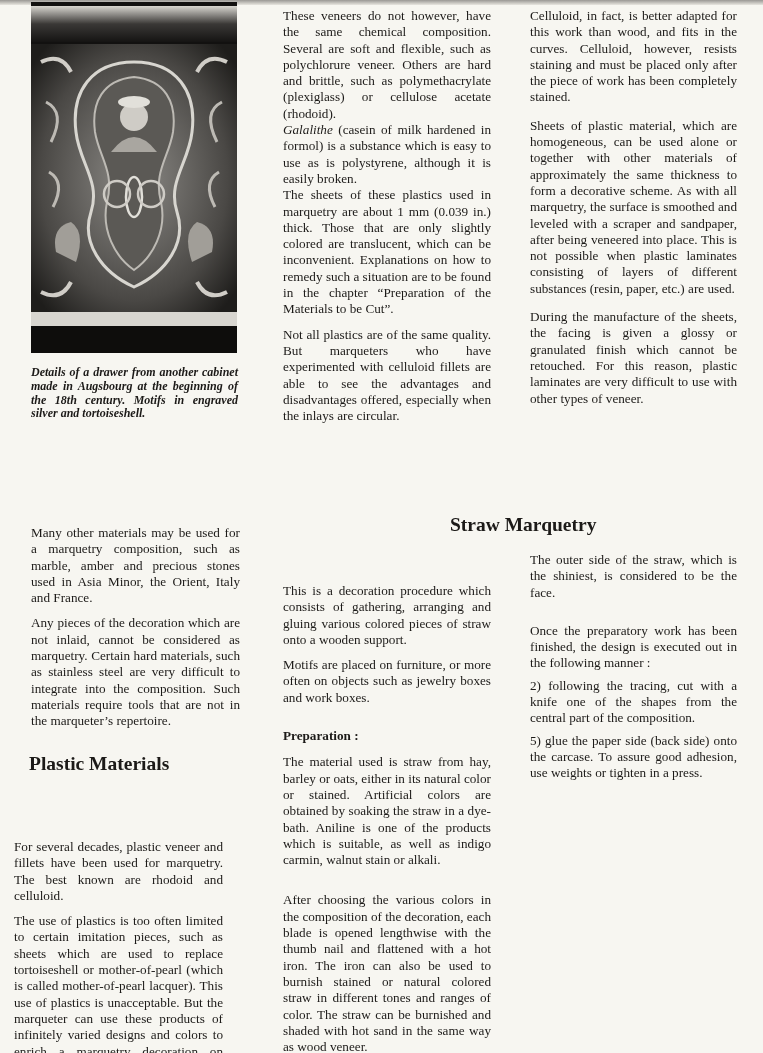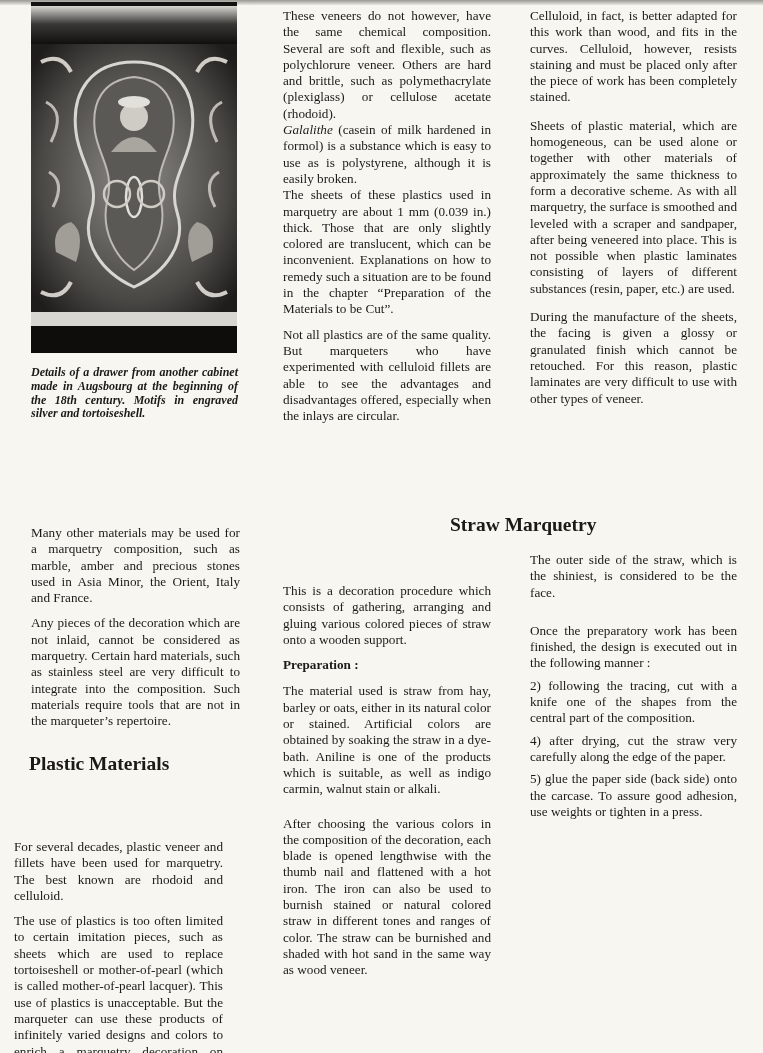--- a/index.html
+++ b/index.html
@@ -83,24 +83,24 @@
 <h2 class="sec" style="left:29px; top:753px;">Plastic Materials</h2>
 <div class="col" style="left:14px; top:795px; width:209px;margin-top:44px;">
   <p>For several decades, plastic veneer and fillets have been used for marquetry. The best known are rhodoid and celluloid.</p>
   <p>The use of plastics is too often limited to certain imitation pieces, such as sheets which are used to replace tortoiseshell or mother-of-pearl (which is called mother-of-pearl lacquer). This use of plastics is unacceptable. But the marqueter can use these products of infinitely varied designs and colors to enrich a marquetry decoration on contemporary furniture.</p>
 </div>
 
 <h2 class="sec" style="left:450px; top:514px;">Straw Marquetry</h2>
 
 <div class="col" style="left:283px; top:583px; width:208px;">
   <p>This is a decoration procedure which consists of gathering, arranging and gluing various colored pieces of straw onto a wooden support.</p>
+  <p style="margin-bottom:22px">Motifs are placed on furniture, or more often on objects such as jewelry boxes and work boxes.</p>
   <h3 class="sub">Preparation :</h3>
-  <p style="margin-bottom:18px">The material used is straw from hay, barley or oats, either in its natural color or stained. Artificial colors are obtained by soaking the straw in a dye-bath. Aniline is one of the products which is suitable, as well as indigo carmin, walnut stain or alkali.</p>
+  <p style="margin-bottom:24px">The material used is straw from hay, barley or oats, either in its natural color or stained. Artificial colors are obtained by soaking the straw in a dye-bath. Aniline is one of the products which is suitable, as well as indigo carmin, walnut stain or alkali.</p>
   <p>After choosing the various colors in the composition of the decoration, each blade is opened lengthwise with the thumb nail and flattened with a hot iron. The iron can also be used to burnish stained or natural colored straw in different tones and ranges of color. The straw can be burnished and shaded with hot sand in the same way as wood veneer.</p>
 </div>
 
 <div class="col" style="left:530px; top:552px; width:207px;">
   <p style="margin-bottom:22px">The outer side of the straw, which is the shiniest, is considered to be the face.</p>
   <p class="small-gap">Once the preparatory work has been finished, the design is executed out in the following manner :</p>
   <p class="small-gap">2) following the tracing, cut with a knife one of the shapes from the central part of the composition.</p>
-  <p class="small-gap">4) after drying, cut the straw very carefully along the edge of the paper.</p>
   <p class="small-gap">5) glue the paper side (back side) onto the carcase. To assure good adhesion, use weights or tighten in a press.</p>
 </div>
 
 </body></html>

